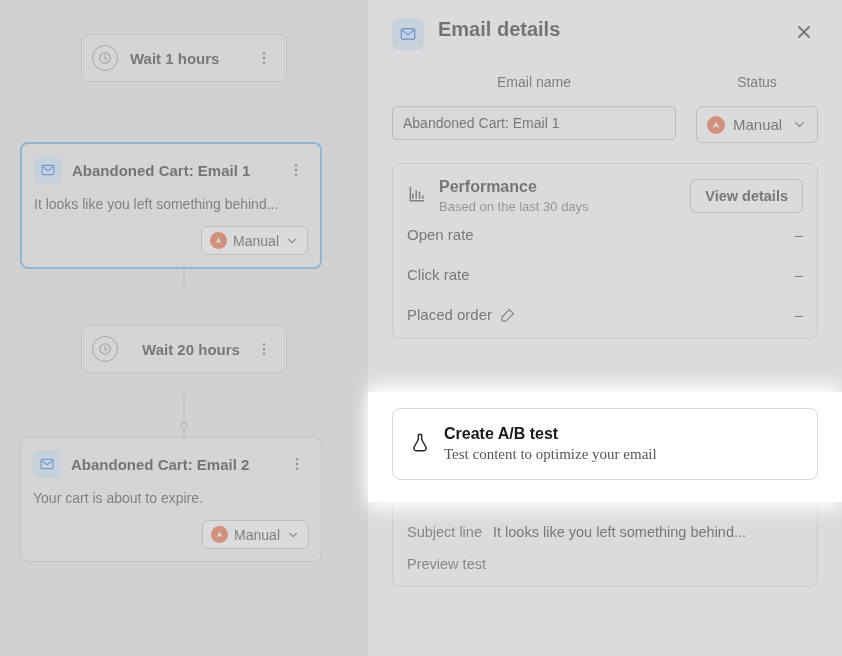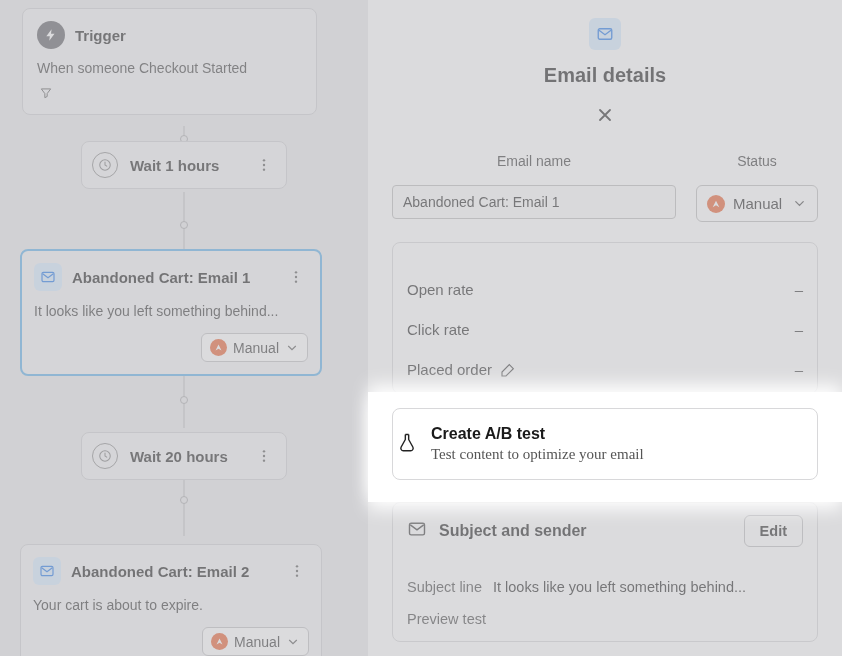--- a/index.html
+++ b/index.html
@@ -88,21 +88,21 @@
     width:18px; height:18px; display:inline-flex; align-items:center; justify-content:center;
     color:#555;
   }
 
   .card-wait {
     width: 206px;
     padding: 10px 10px;
     display:flex; align-items:center;
   }
   .wait-pos1 { margin-top: 26px; }
-  .wait-pos2 { margin-top: 56px; }
+  .wait-pos2 { margin-top: 56px; text-align: center; }
   .card-wait .clock {
     width:26px; height:26px; border-radius:50%;
     border:1.5px solid #888; display:flex; align-items:center; justify-content:center;
     color:#555;
   }
   .card-wait .wlabel { margin-left:12px; font-size:15px; font-weight:600; color:#222; flex:1; }
   .kebab {
     width:24px; height:24px; display:flex; align-items:center; justify-content:center;
     color:#555; cursor:pointer; border-radius:4px;
   }
@@ -147,23 +147,22 @@
 
   
   .panel {
     width: 474px;
     height: 656px;
     background:#fff;
     position: relative;
     padding: 18px 24px 0 24px;
   }
   .panel-header {
-    display:flex; align-items:center; gap:14px;
+    display:flex; align-items:flex-start; gap:14px;
     padding-bottom:14px;
-    flex-direction:column;
   }
   .panel-header .ptitle { font-size:20px; font-weight:600; color:#1a1a1a; flex:1; }
   .close-btn {
     width:28px; height:28px; display:flex; align-items:center; justify-content:center;
     color:#333; cursor:pointer; font-size:22px;
   }
 
   .fields { display:flex; gap:20px; margin-top:10px; }
   .field { display:flex; flex-direction:column; gap:16px;align-items:center; }
   .field-label { font-size:14px; color:#333; }
@@ -203,21 +202,21 @@
     display:flex; align-items:center; justify-content:space-between;
     padding:11px 0; border-top:1px solid transparent;
     font-size:15px; color:#222;
   }
   .metric-row:first-of-type { margin-top:12px; }
   .metric-row .mname { display:flex; align-items:center; gap:8px; }
   .metric-row .mval { color:#333; font-weight:500; }
 
   .ab-box {
     border:1px solid #d8d8da; border-radius:8px;
-    padding:16px 4px;
+    padding:16px 17px;
     display:flex; align-items:center; gap:14px;
     background:#fff;
     position:relative;
     z-index:12;
   }
   .ab-wrapper { position:absolute; left:24px; right:24px; top:408px; }
   .ab-box .icon { color:#222; }
   .ab-box .ttl { font-weight:600; font-size:16px; color:#1a1a1a; }
   .ab-box .sub { font-size:15px; color:#555; margin-top:3px;font-family:Liberation Serif, serif; }
   .ab-box .col { display:flex; flex-direction:column; }
@@ -244,38 +243,20 @@
     <div class="flow-inner">
       <div class="connector-line line1"></div>
       <div class="connector-line line2"></div>
       <div class="connector-line line3"></div>
       <div class="connector-line line4"></div>
       <div class="dot dot1"></div>
       <div class="dot dot2"></div>
       <div class="dot dot3"></div>
       <div class="dot dot4"></div>
 
-      <div class="card card-trigger">
-        <div class="row1">
-          <span class="circle-icon circle-dark">
-            <svg width="14" height="14" viewBox="0 0 24 24" fill="none">
-                <path d="M13 2 4 14h6l-1 8 9-12h-6l1-8Z" fill="#fff"></path>
-              </svg>
-          </span>
-          <span class="title">Trigger</span>
-        </div>
-        <div class="desc">When someone Checkout Started</div>
-        <div class="sub">
-          <span class="tiny-filter">
-            <svg width="14" height="14" viewBox="0 0 24 24" fill="none">
-                <path d="M4 5h16l-6 8v5l-4 2v-7L4 5Z" stroke="#555" stroke-width="1.7"></path>
-              </svg>
-          </span>
-        </div>
-      </div>
 
       <div class="card card-wait wait-pos1">
         <span class="clock">
           <svg width="14" height="14" viewBox="0 0 24 24" fill="none">
               <circle cx="12" cy="12" r="9" stroke="#777" stroke-width="1.8"></circle>
               <path d="M12 7v5l3 2" stroke="#777" stroke-width="1.8" stroke-linecap="round"></path>
             </svg>
         </span>
         <span class="wlabel">Wait 1 hours</span>
         <span class="kebab">
@@ -405,20 +386,32 @@
           </span>
           <span class="val">Manual</span>
           <svg width="15" height="15" viewBox="0 0 24 24" fill="none">
               <path d="m6 9 6 6 6-6" stroke="#444" stroke-width="2" stroke-linecap="round"></path>
             </svg>
         </div>
       </div>
     </div>
 
     <div class="perf-box">
+      <div class="perf-head">
+        <span class="icon">
+          <svg width="20" height="20" viewBox="0 0 24 24" fill="none">
+              <path d="M4 20V4M4 20h16M7 17v-5m4 5V8m4 9v-7m4 7v-3" stroke="#333" stroke-width="1.8" stroke-linecap="round"></path>
+            </svg>
+        </span>
+        <div class="col">
+          <span class="ttl">Performance</span>
+          <span class="sub">Based on the last 30 days</span>
+        </div>
+        <button class="btn-outline">View details</button>
+      </div>
       <div class="metric-row">
         <span class="mname">Open rate</span>
         <span class="mval">–</span>
       </div>
       <div class="metric-row">
         <span class="mname">Click rate</span>
         <span class="mval">–</span>
       </div>
       <div class="metric-row">
         <span class="mname">

